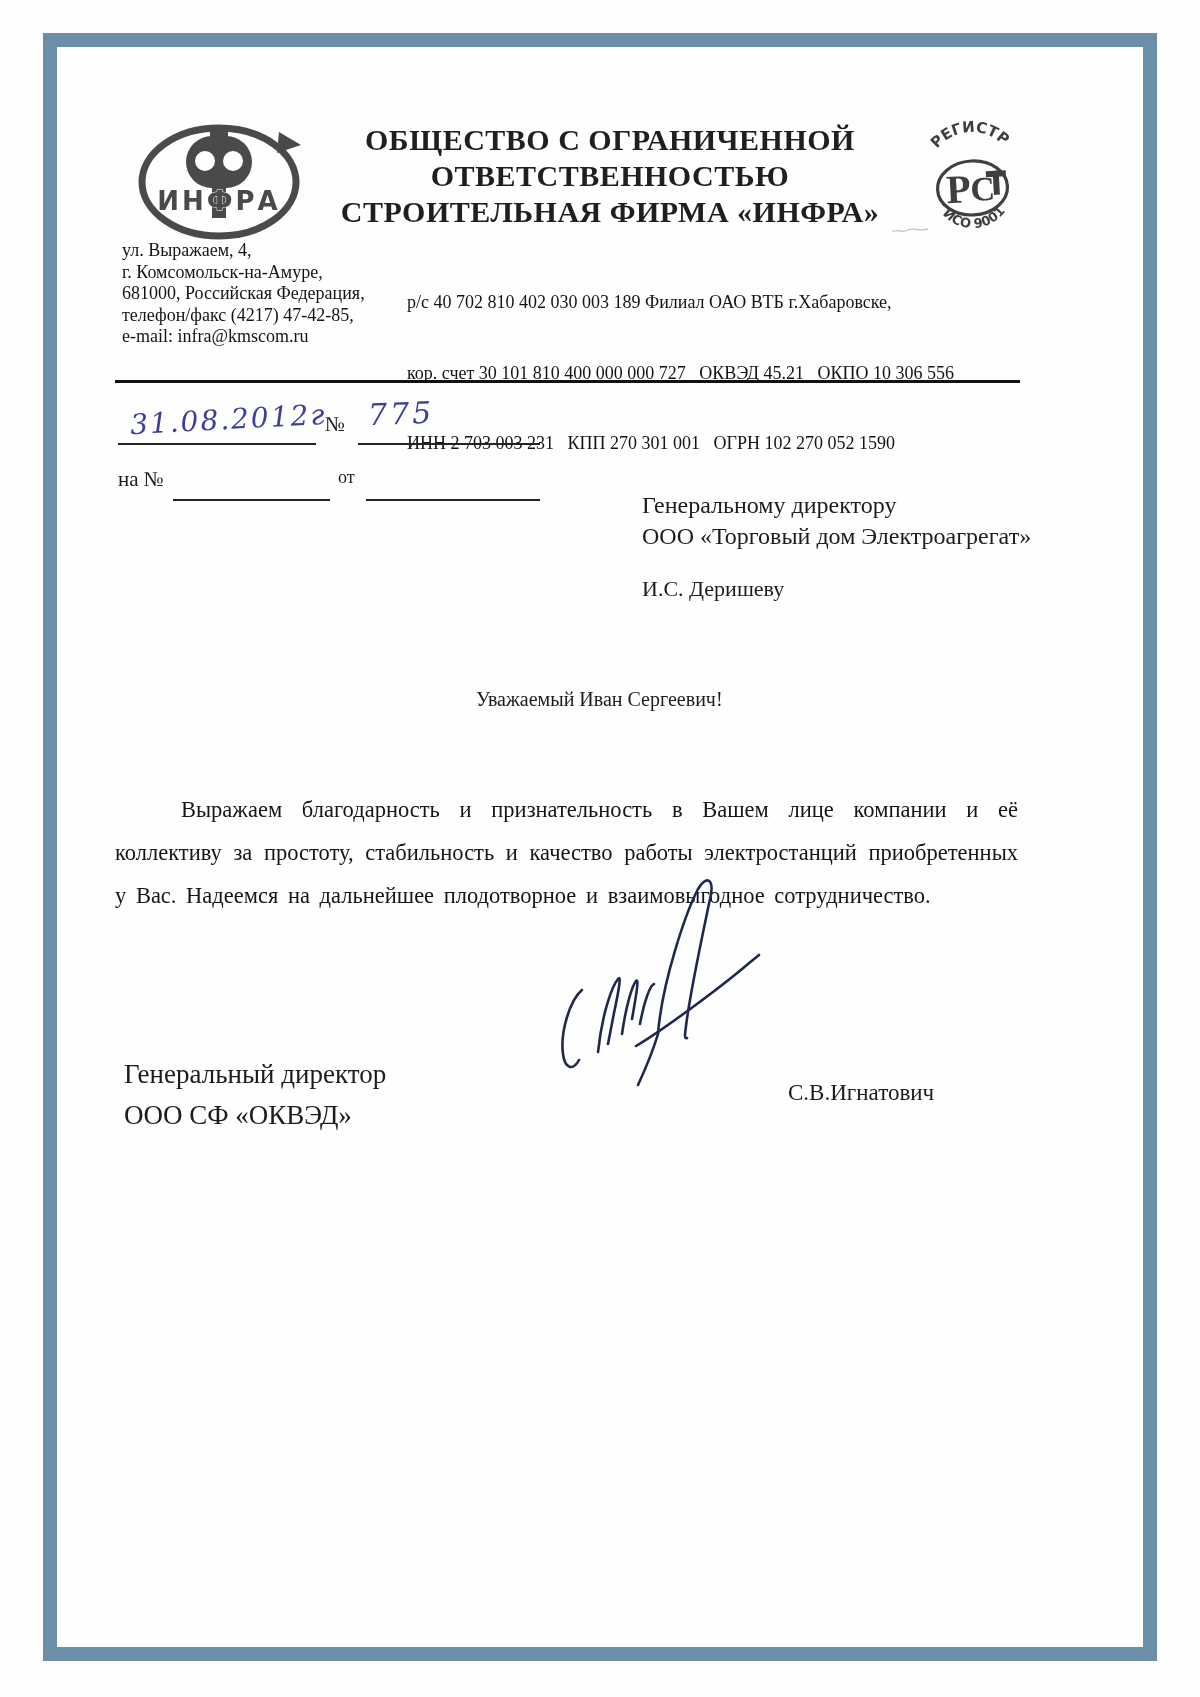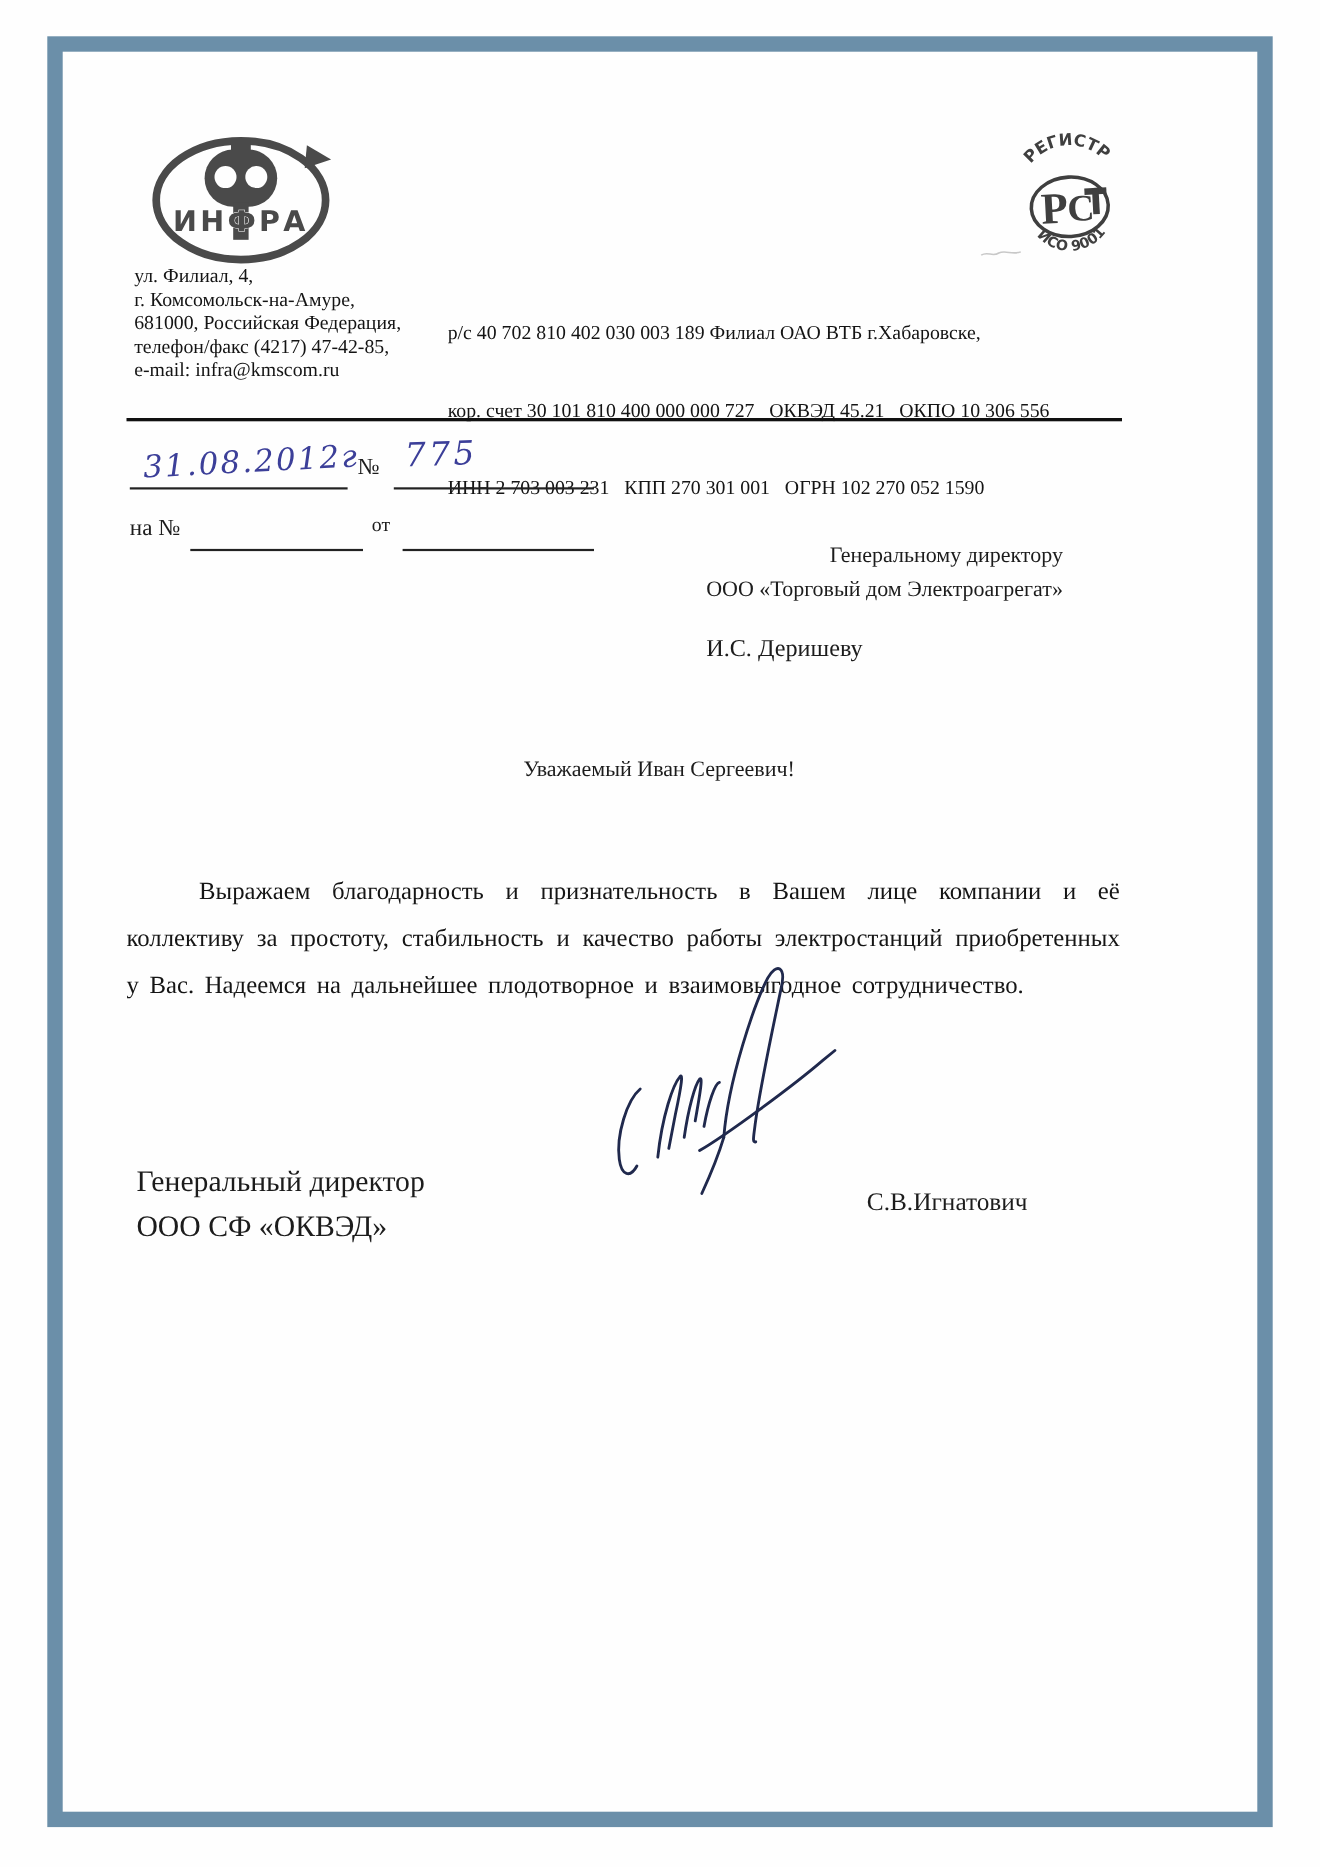--- a/index.html
+++ b/index.html
@@ -27,21 +27,21 @@
   .num-value { position:absolute; left:368px; top:396px; font-size:30px; letter-spacing:3px; transform:rotate(-2deg); }
   .uline { position:absolute; height:2px; background:#222; }
   .ul-date { left:118px; top:443px; width:198px; }
   .ul-num  { left:358px; top:443px; width:182px; }
   .reply-label { position:absolute; left:118px; top:467px; font-size:21px; }
   .from-label  { position:absolute; left:338px; top:467px; font-size:18px; }
   .ul-reply { left:173px; top:499px; width:157px; }
   .ul-from  { left:366px; top:499px; width:174px; }
 
   
-  .recipient { position:absolute; left:642px; top:490px; font-size:20px; line-height:31px;text-align:right; }
+  .recipient { position:absolute; left:642px; top:490px; font-size:24px; line-height:31px; }
   .recipient-name { position:absolute; left:642px; top:576px; font-size:22px; }
 
   
   .salutation { position:absolute; left:476px; top:688px; font-size:20px; }
   .body-par { position:absolute; left:115px; top:788px; width:903px; font-size:22.5px; line-height:43px;
               text-align:justify; text-indent:66px; word-spacing:4px; color:#151515; }
 
   
   .position-block { position:absolute; left:124px; top:1054px; font-size:27px; line-height:41px; }
   .signer-name { position:absolute; left:788px; top:1080px; font-size:23px; }
@@ -58,20 +58,25 @@
     <ellipse cx="86" cy="64" rx="77" ry="54" fill="none" stroke="#4a4a4a" stroke-width="7"></ellipse>
     <polygon points="146,14 168,27 144,35" fill="#4a4a4a"></polygon>
     <rect x="77" y="10" width="18" height="14" fill="#4a4a4a"></rect>
     <rect x="53" y="18" width="66" height="52" rx="26" fill="#4a4a4a"></rect>
     <circle cx="72" cy="43" r="10" fill="#fefefe"></circle>
     <circle cx="100" cy="43" r="10" fill="#fefefe"></circle>
     <rect x="79" y="66" width="14" height="34" fill="#4a4a4a"></rect>
     <text x="86" y="92" text-anchor="middle" font-family="DejaVu Sans, sans-serif" font-weight="bold" font-size="26" letter-spacing="3" fill="#4a4a4a" stroke="#fefefe" stroke-width="0.9" paint-order="stroke">ИНФРА</text>
   </svg>
 
+  <div class="company-name">
+    <div>ОБЩЕСТВО С ОГРАНИЧЕННОЙ</div>
+    <div>ОТВЕТСТВЕННОСТЬЮ</div>
+    <div>СТРОИТЕЛЬНАЯ ФИРМА «ИНФРА»</div>
+  </div>
 
   <svg class="stamp-svg" viewBox="0 0 112 132">
     <defs>
       <path id="arcTop" d="M 12 64 A 44 44 0 0 1 100 64"></path>
       <path id="arcBottom" d="M 16 76 A 40 40 0 0 0 96 76"></path>
     </defs>
     <text font-family="DejaVu Sans, sans-serif" font-weight="bold" font-size="15" fill="#3f3f3f">
       <textPath href="#arcTop" startOffset="50%" text-anchor="middle">РЕГИСТР</textPath>
     </text>
     <ellipse cx="56" cy="76" rx="35" ry="27" fill="none" stroke="#3f3f3f" stroke-width="3.2"></ellipse>
@@ -82,21 +87,21 @@
     <text font-family="DejaVu Sans, sans-serif" font-weight="bold" font-size="13" fill="#3f3f3f">
       <textPath href="#arcBottom" startOffset="50%" text-anchor="middle">ИСО 9001</textPath>
     </text>
   </svg>
 
   <svg class="noise-svg" viewBox="0 0 44 20">
     <path d="M4 12 C10 8 14 14 20 10 C26 7 32 12 40 9" fill="none" stroke="#888" stroke-width="1.4"></path>
   </svg>
 
   <div class="address-block">
-    <div>ул. Филиал, 4,</div>
+    <div>ул. Выражаем, 4,</div>
     <div>г. Комсомольск-на-Амуре,</div>
     <div>681000, Российская Федерация,</div>
     <div>телефон/факс (4217) 47-42-85,</div>
     <div>e-mail: infra@kmscom.ru</div>
   </div>
 
   <div class="bank-block">
     <div>р/с 40 702 810 402 030 003 189 Филиал ОАО ВТБ г.Хабаровске,</div>
     <div>кор. счет 30 101 810 400 000 000 727   ОКВЭД 45.21   ОКПО 10 306 556</div>
     <div>ИНН 2 703 003 231   КПП 270 301 001   ОГРН 102 270 052 1590</div>

